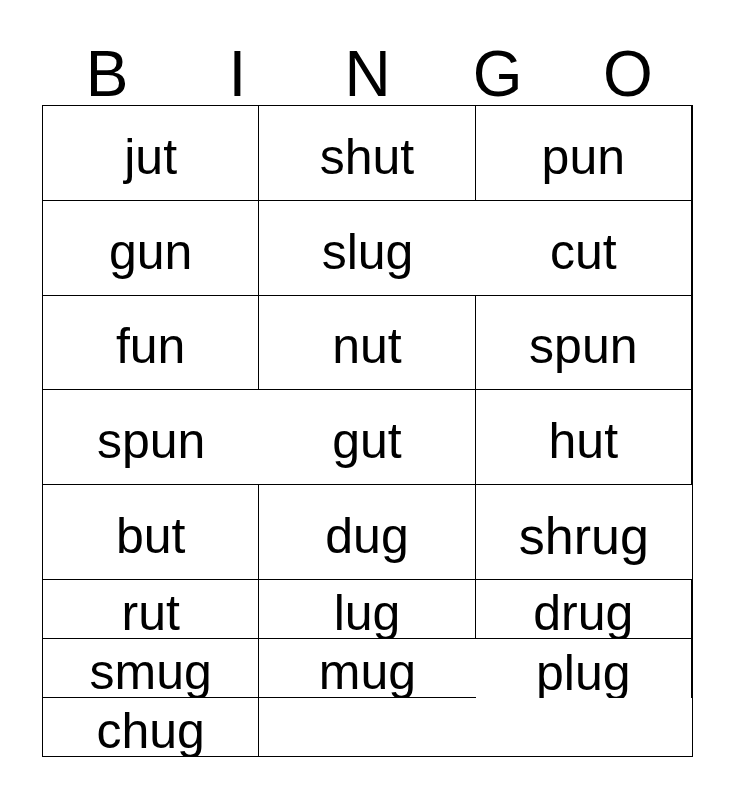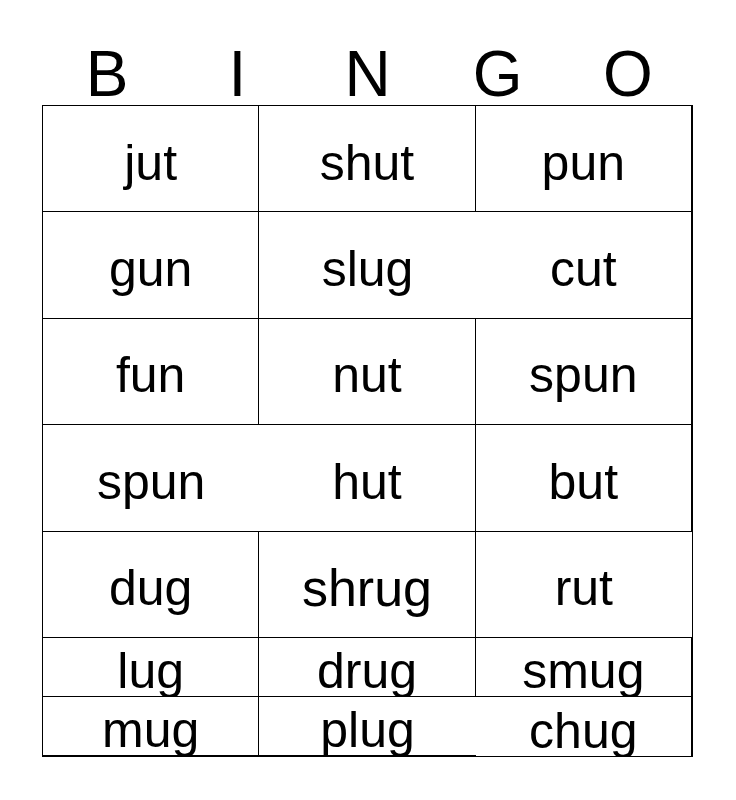--- a/index.html
+++ b/index.html
@@ -79,20 +79,21 @@
   <div class="cell">pun</div>
   <div class="cell">gun</div>
 
   <div class="cell">slug</div>
   <div class="cell">cut</div>
   <div class="cell">fun</div>
   <div class="cell">nut</div>
   <div class="cell">spun</div>
 
   <div class="cell">spun</div>
+  <div class="cell">gut</div>
   <div class="cell">hut</div>
 
   <div class="cell">but</div>
   <div class="cell">dug</div>
   <div class="cell fit-small">shrug</div>
   <div class="cell">rut</div>
   <div class="cell">lug</div>
 
   <div class="cell">drug</div>
   <div class="cell">smug</div>

